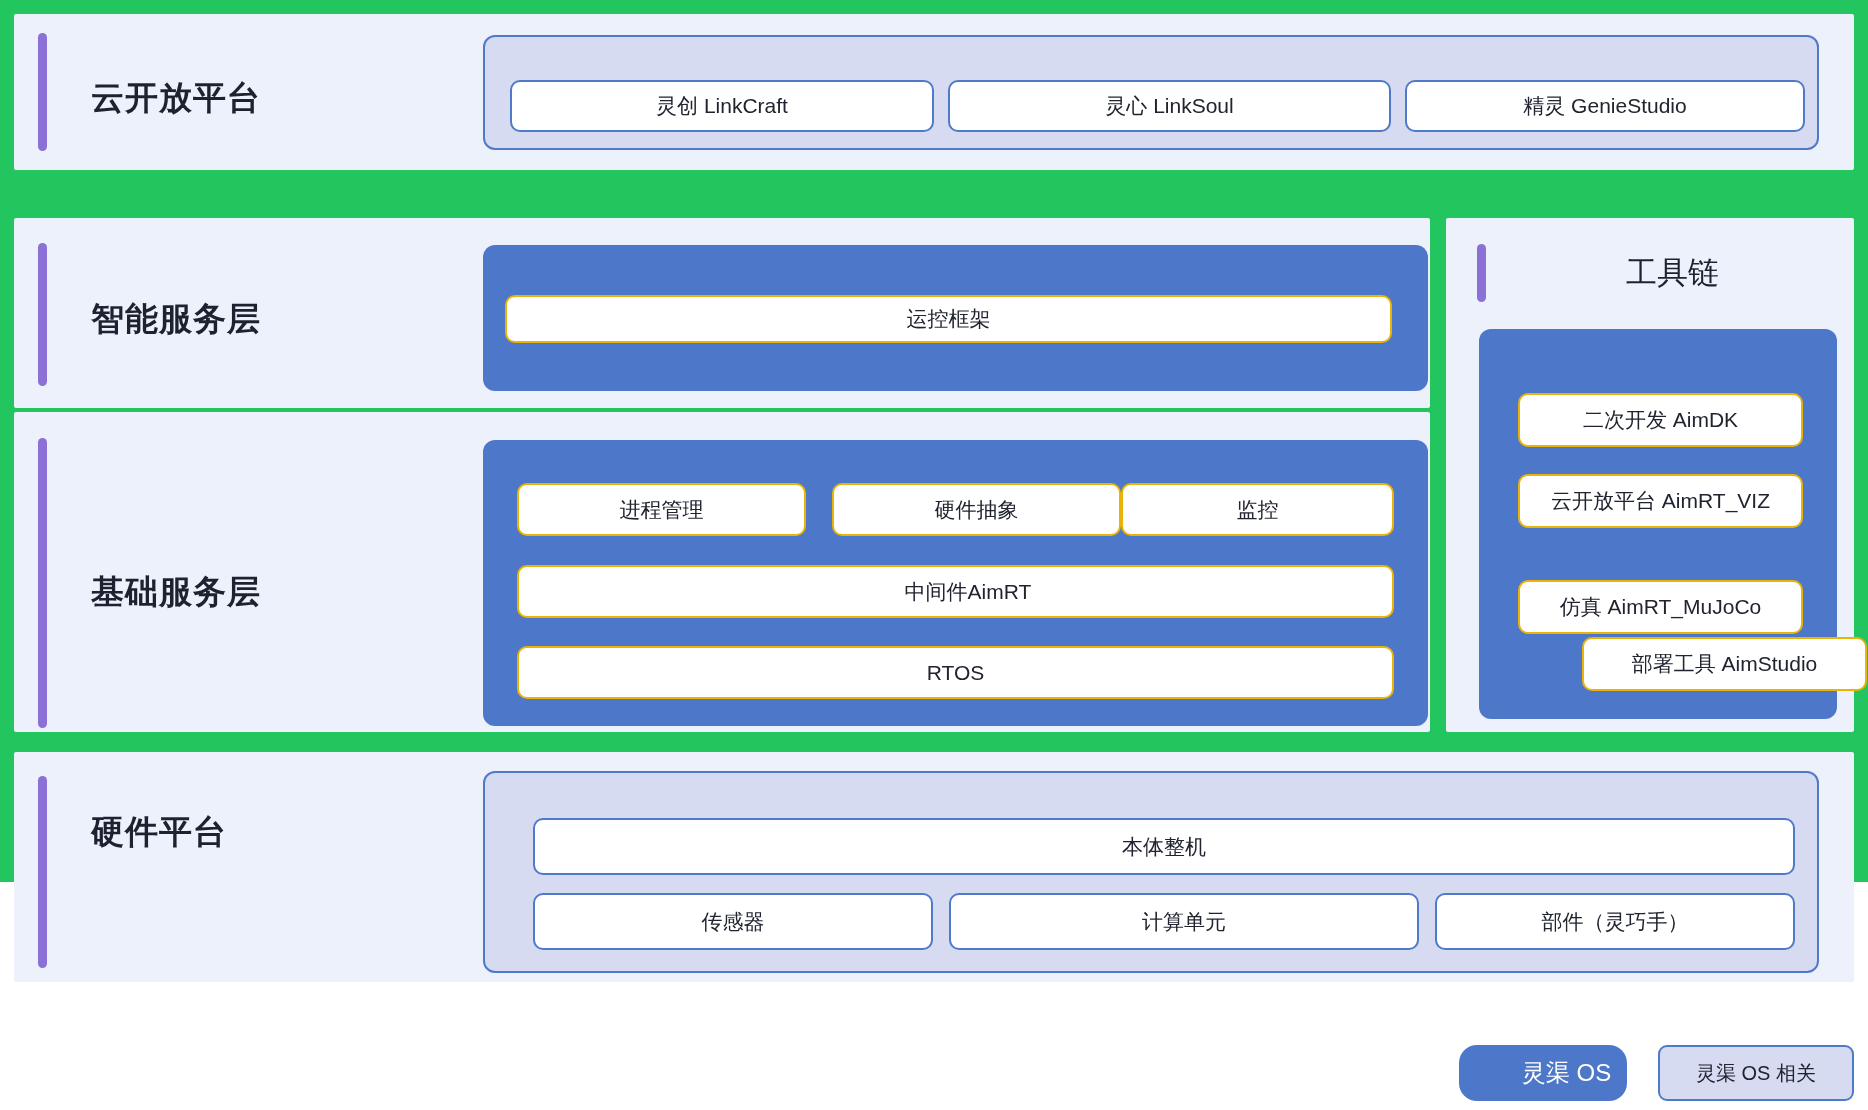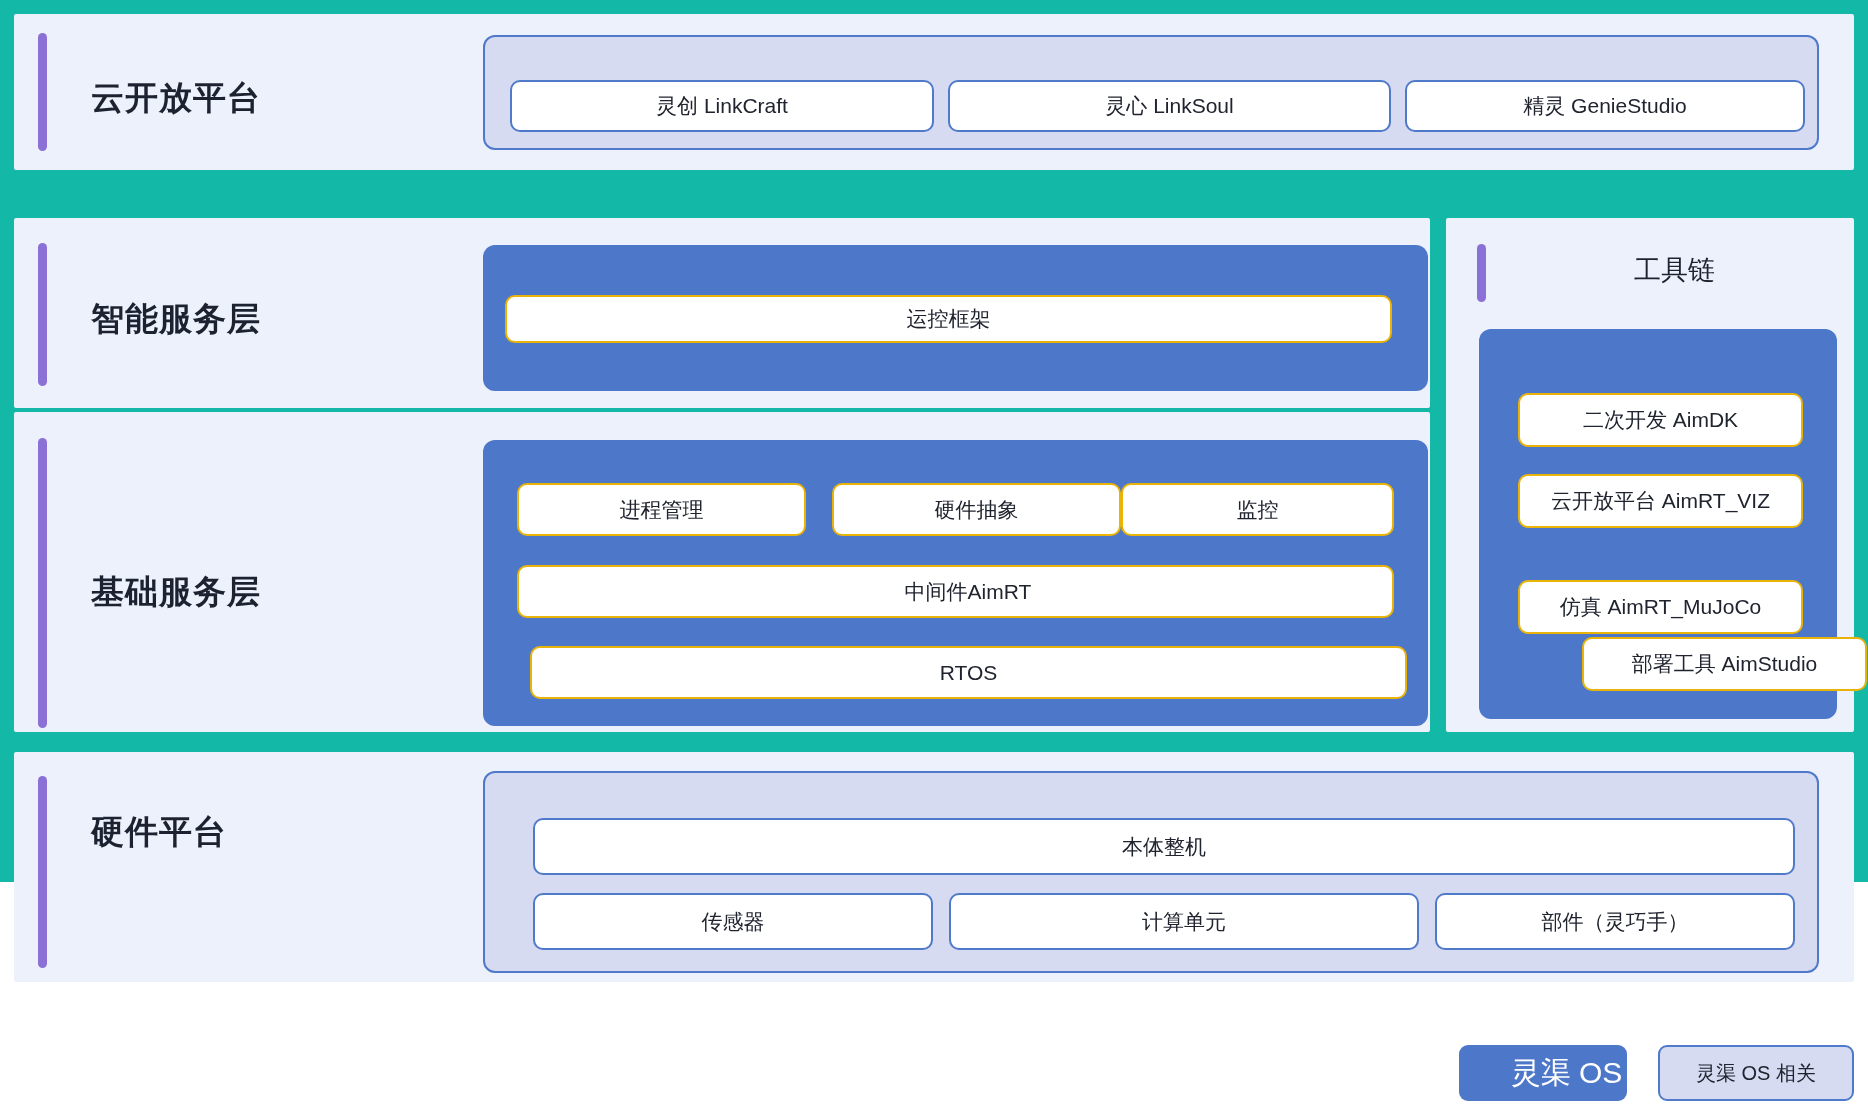--- a/index.html
+++ b/index.html
@@ -11,21 +11,21 @@
     height: 1110px;
     background: #ffffff;
     font-family: "Liberation Sans", "DejaVu Sans", sans-serif;
     overflow: hidden;
   }
 
   #canvas {
     position: relative;
     width: 1868px;
     height: 882px;
-    background: #14b8a6;
+    background: #22c55e;
   }
 
   
   .band {
     position: absolute;
     background: #edf1fc;
     border-radius: 2px;
   }
 
   .accent-bar {
@@ -76,35 +76,34 @@
     line-height: 1.2;
   }
 
   .chip.plain {
     border: 2px solid #eab308;
   }
 
   
   .tool-title {
     position: absolute;
-    font-size: 27px;
+    font-size: 31px;
     color: #1d2231;
     white-space: nowrap;
-    margin-left: 8px;
   }
 
   
   .legend-solid {
     position: absolute;
     background: #4d77c8;
-    border-radius: 9px;
+    border-radius: 18px;
     display: flex;
     align-items: center;
     justify-content: center;
-    font-size: 30px;
+    font-size: 24px;
     color: #ffffff;
     box-sizing: border-box;
     padding-left: 47px;
   }
   .legend-light {
     position: absolute;
     background: #d6dbf2;
     border: 2.5px solid #4f79c9;
     border-radius: 9px;
     display: flex;
@@ -142,21 +141,21 @@
   <div class="row-label" style="left:91px; top:570px;">基础服务层</div>
 
   <div class="blue-box" style="left:483px; top:440px; width:945px; height:286px;"></div>
 
   <div class="chip plain" style="left:517px; top:483px; width:289px; height:53px;">进程管理</div>
   <div class="chip plain" style="left:832px; top:483px; width:289px; height:53px;">硬件抽象</div>
   <div class="chip plain" style="left:1121px; top:483px; width:273px; height:53px;">监控</div>
 
   <div class="chip plain" style="left:517px; top:565px; width:877px; height:53px;padding-left:25px;">中间件AimRT</div>
 
-  <div class="chip plain" style="left:517px; top:646px; width:877px; height:53px;margin-left:13px;">RTOS</div>
+  <div class="chip plain" style="left:517px; top:646px; width:877px; height:53px;">RTOS</div>
 
   <div class="band" style="left:1446px; top:218px; width:408px; height:514px;"></div>
   <div class="accent-bar" style="left:1477px; top:244px; height:58px;"></div>
   <div class="tool-title" style="left:1626px; top:252px;">工具链</div>
 
   <div class="blue-box" style="left:1479px; top:329px; width:358px; height:390px;"></div>
 
   <div class="chip plain" style="left:1518px; top:393px; width:285px; height:54px;">二次开发 AimDK</div>
   <div class="chip plain" style="left:1518px; top:474px; width:285px; height:54px;">云开放平台 AimRT_VIZ</div>
   <div class="chip plain" style="left:1518px; top:556px; width:285px; height:54px;margin-top:24px;">仿真 AimRT_MuJoCo</div>

